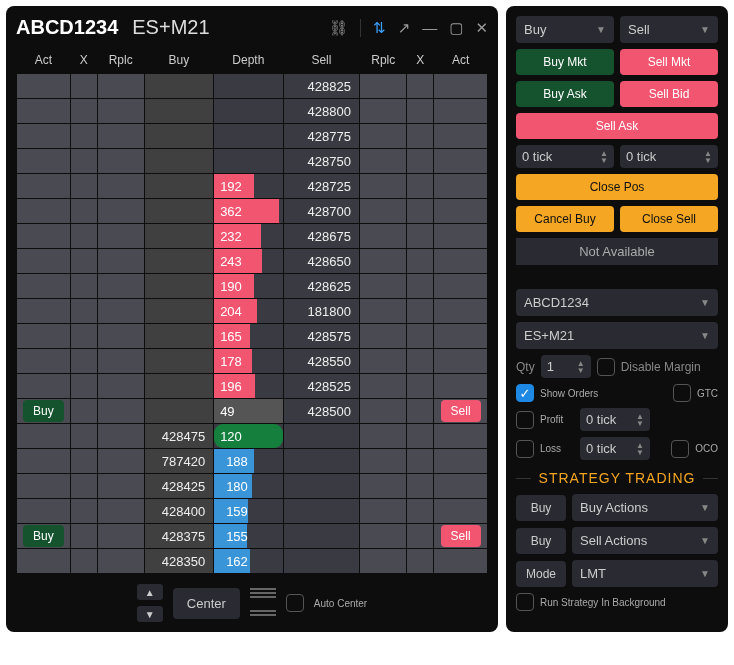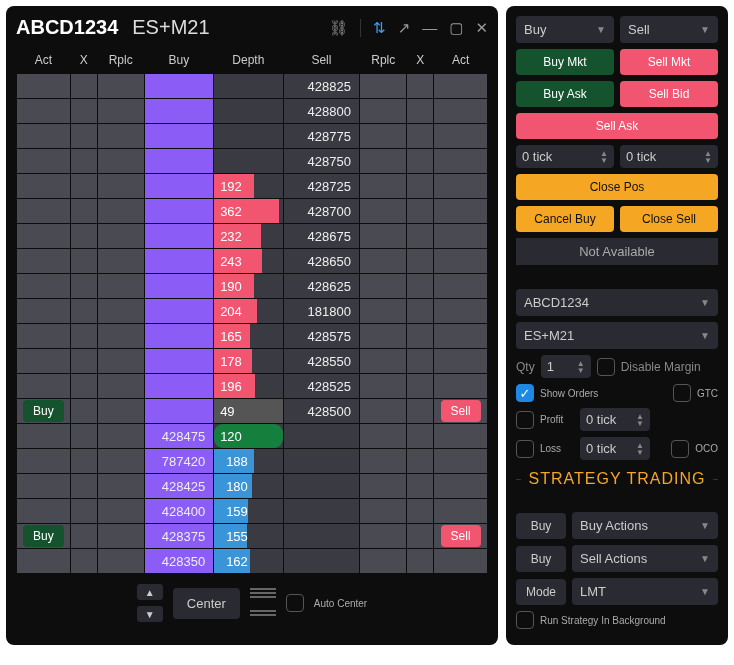--- a/index.html
+++ b/index.html
@@ -11,21 +11,21 @@
 .header { display: flex; align-items: center; margin-bottom: 8px; }
 .title { font-size: 20px; font-weight: 600; color: #fff; }
 .title2 { font-size: 20px; font-weight: 500; color: #ddd; margin-left: 14px; }
 .hicons { margin-left: auto; display: flex; gap: 12px; align-items: center; color: #888; }
 .hicons span { cursor: pointer; color: #999; font-size: 15px; }
 .hicons .blue { color: #3a9fff; }
 .divider { width: 1px; height: 18px; background: #333; }
 table { width: 100%; border-collapse: collapse; }
 th { font-weight: 400; color: #ccc; font-size: 12px; padding: 6px 4px; text-align: center; background: #0d0d0d; }
 td { height: 25px; background: #4a4a52; border: 1px solid #0d0d0d; text-align: center; font-size: 13px; color: #eee; position: relative; padding: 0; }
-td.price-b { text-align: right; padding-right: 8px; background: #8b5cf6; }
+td.price-b { text-align: right; padding-right: 8px; background: #404040; }
 td.price-s { text-align: left; padding-left: 24px; background: #3a3a42; }
 td.depth { text-align: left; padding: 0; background: #3a3a42; overflow: hidden; }
 .dbar { height: 100%; display: flex; align-items: center; padding-left: 6px; color: #fff; }
 .dbar.ask { background: #f25570; }
 .dbar.bid { background: #3a95d8; padding-left: 12px; }
 .dbar.mid { background: #555; color: #fff; }
 .dbar.cur { background: #15803d; border-radius: 9px; }
 .btn { border: none; border-radius: 4px; padding: 4px 10px; font-size: 12px; cursor: pointer; color: #fff; }
 .btn-buy { background: #14532d; }
 .btn-sell { background: #f25570; }
@@ -41,21 +41,21 @@
 .chk { width: 18px; height: 18px; border: 1px solid #555; border-radius: 4px; display: inline-flex; align-items: center; justify-content: center; cursor: pointer; }
 .chk.on { background: #1e88e5; border-color: #1e88e5; color: #fff; }
 .row { display: flex; gap: 6px; margin-bottom: 6px; align-items: center; }
 .row .btn { flex: 1; padding: 6px 4px; }
 .sel { background: #2a2a32; border: none; color: #ccc; padding: 6px 8px; border-radius: 4px; flex: 1; display: flex; justify-content: space-between; align-items: center; cursor: pointer; }
 .sel .car { color: #888; font-size: 10px; }
 .spin { background: #2a2a32; border: none; color: #ccc; padding: 4px 6px; border-radius: 4px; flex: 1; display: flex; justify-content: space-between; align-items: center; }
 .spin .ar { display: flex; flex-direction: column; font-size: 8px; cursor: pointer; color: #888; line-height: 7px; }
 .full { width: 100%; }
 .lbl { color: #888; font-size: 12px; }
-.section-head { color: #f5a623; font-size: 16px; letter-spacing: 1px; text-align: center; margin: 10px 0 24px; display: flex; align-items: center; gap: 8px; }
+.section-head { color: #f5a623; font-size: 14px; letter-spacing: 1px; text-align: center; margin: 10px 0 8px; display: flex; align-items: center; gap: 8px; }
 .section-head::before, .section-head::after { content: ""; flex: 1; height: 1px; background: #333; }
 .na { background: #2a2a32; text-align: center; padding: 6px; border-radius: 0; color: #aaa; margin-bottom: 24px; }
 .rlbl { color: #aaa; font-size: 10px; }
 .col-act { width: 48px; }
 .col-x { width: 24px; }
 .col-rplc { width: 42px; }
 .col-buy { width: 62px; }
 .col-depth { width: 62px; }
 .col-sell { width: 62px; }
 </style>

